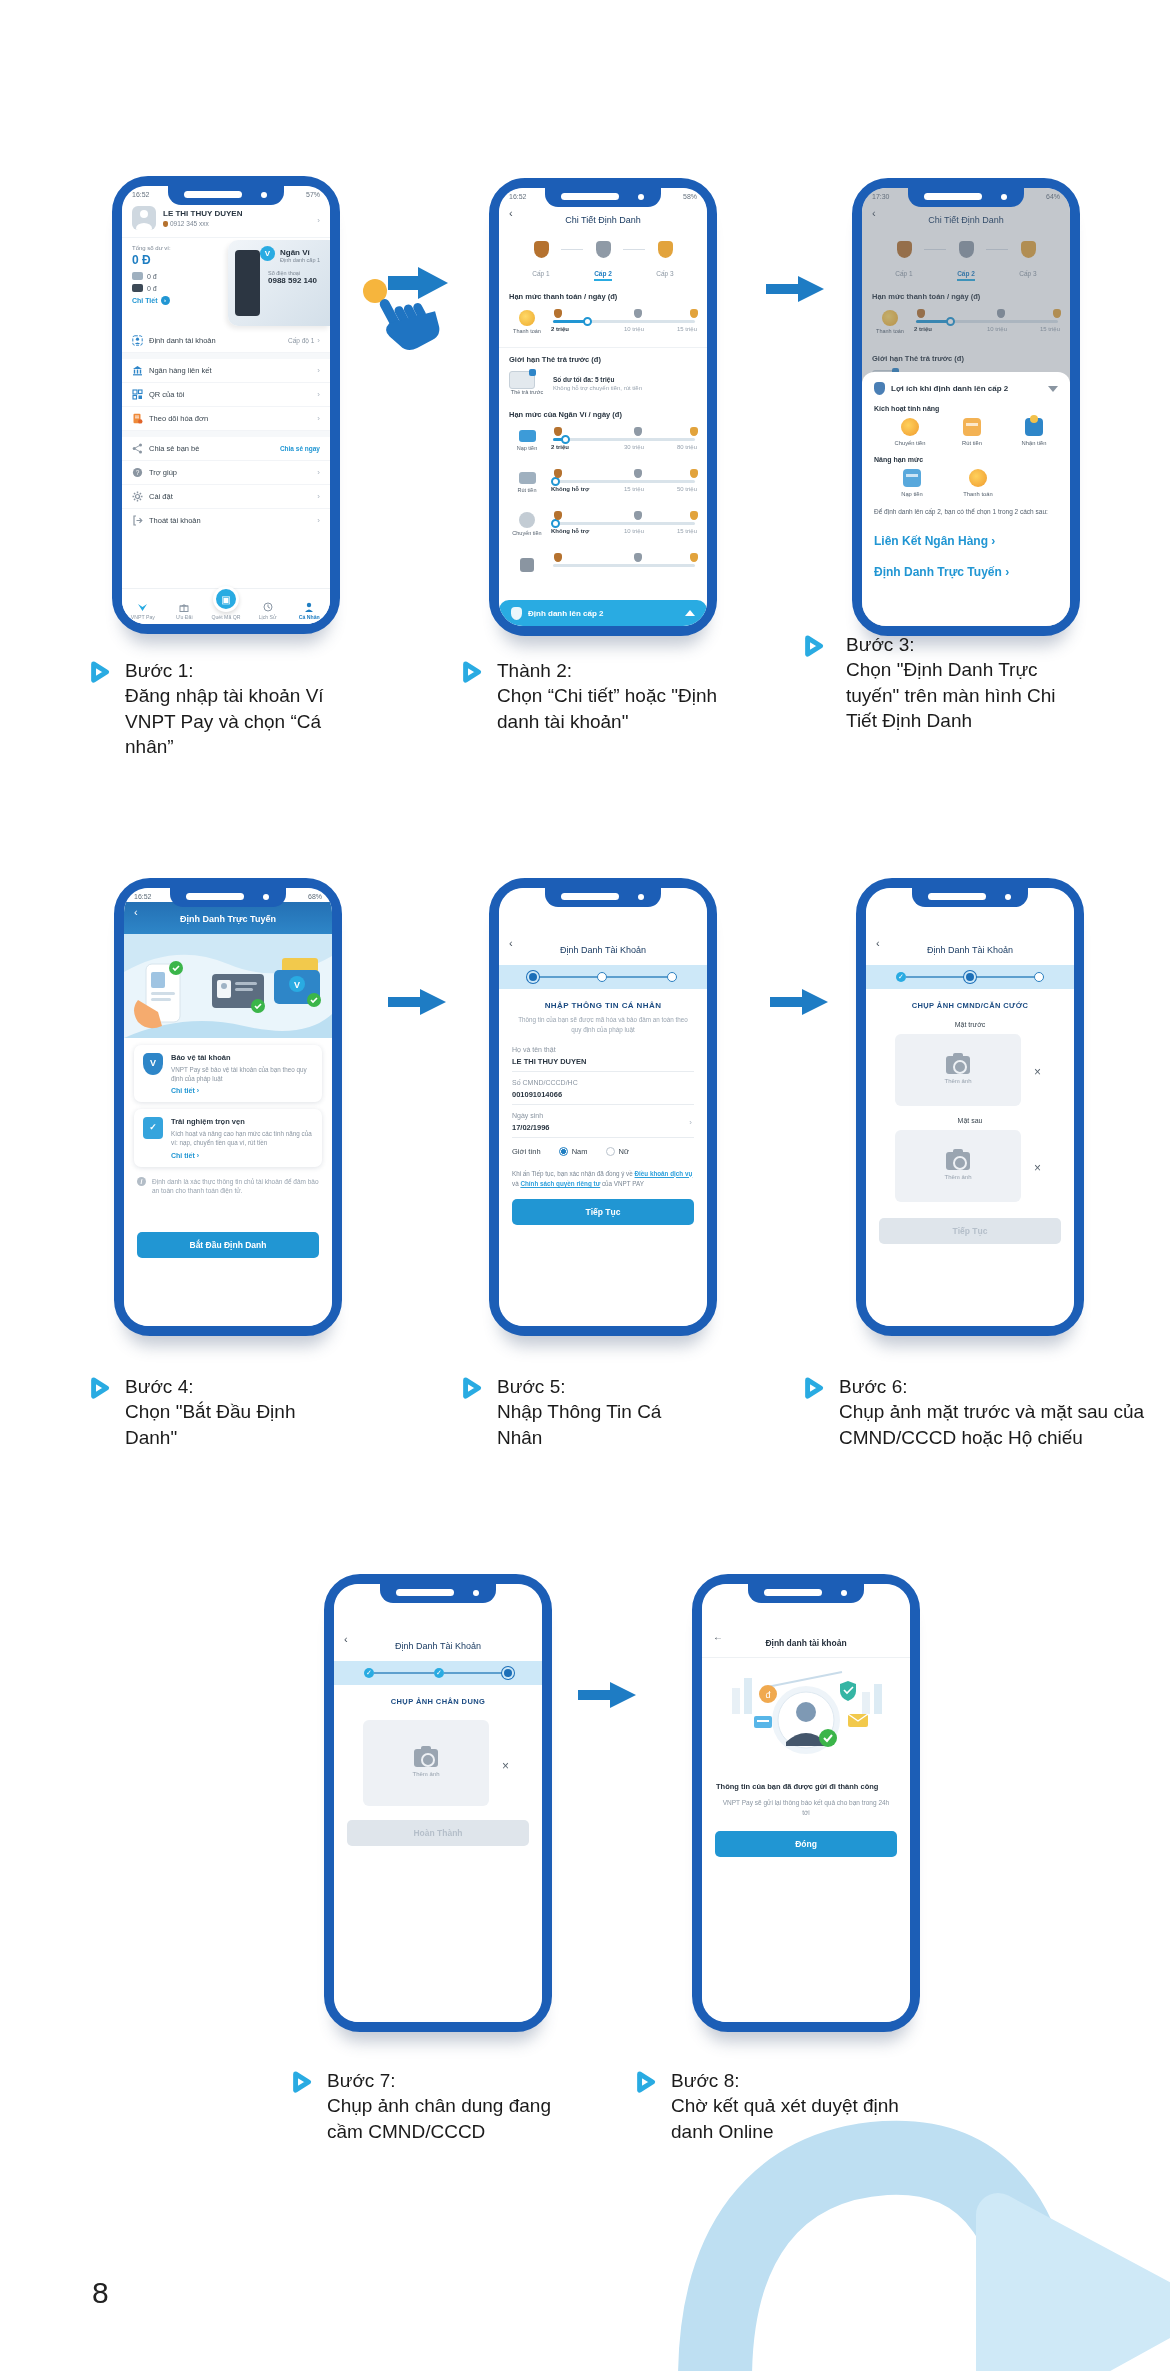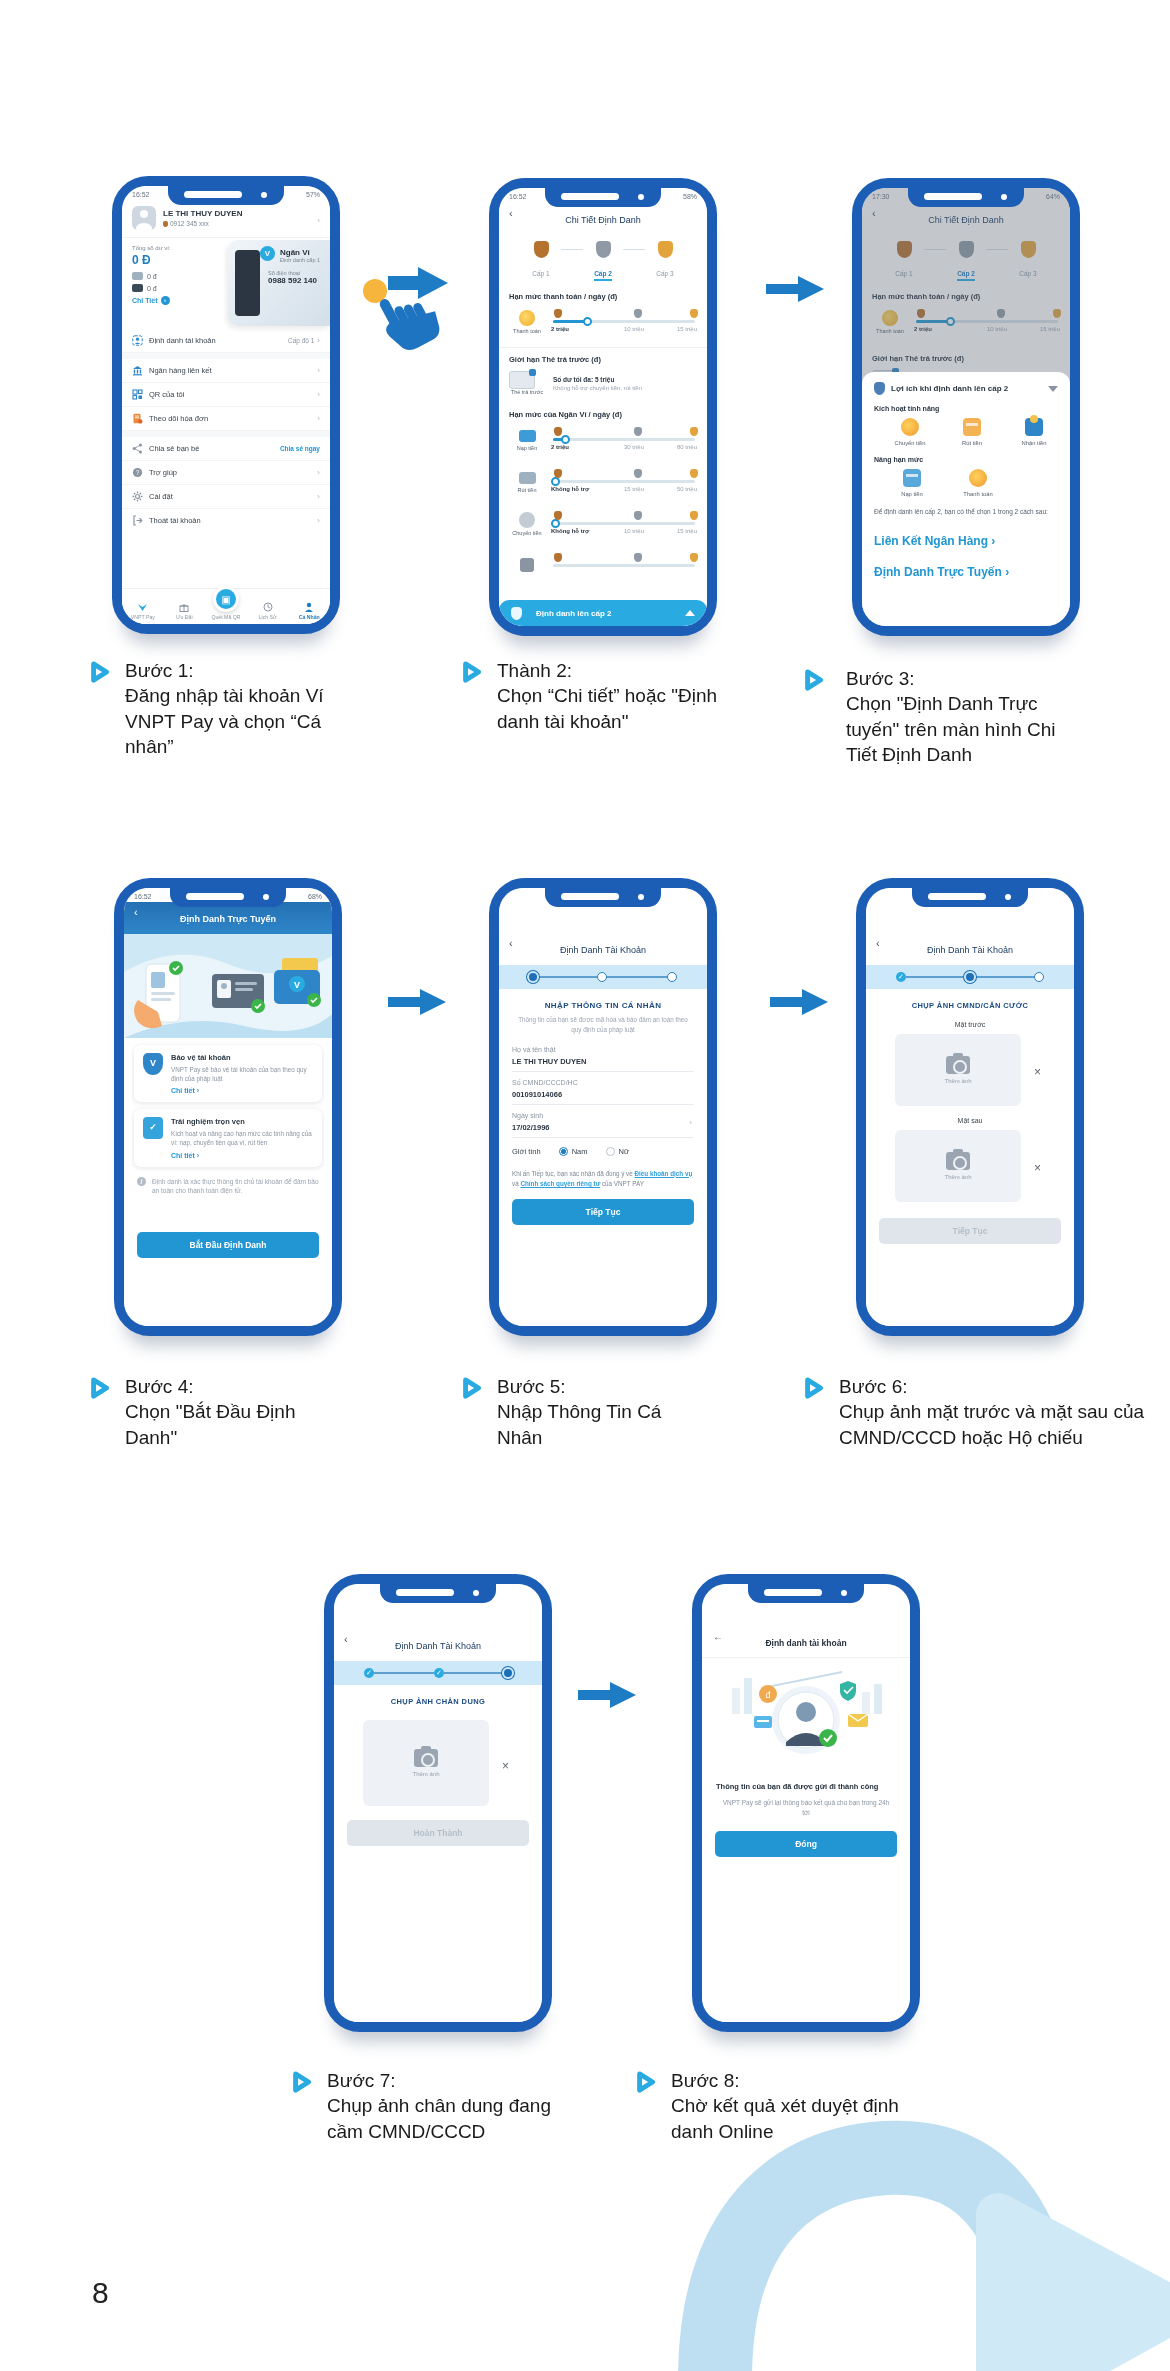--- a/index.html
+++ b/index.html
@@ -101,21 +101,21 @@
   .mk { position: absolute; top: 0; width: 8px; height: 9px; border-radius: 3px 3px 50% 50%; }
   .sv { position: absolute; top: 17px; font-size: 6px; color: #98a3af; white-space: nowrap; }
   .sv.b { color: #2a3642; font-weight: bold; }
   .prep { display: flex; gap: 8px; padding: 3px 10px 8px; align-items: center; }
   .prep .cardic { width: 26px; height: 18px; background: #e3e9ee; border: 1px solid #c6d0d9; border-radius: 3px; position: relative; }
   .prep .cardic:after { content: ''; position: absolute; right: -2px; top: -3px; width: 7px; height: 7px; background: #2e85c8; border-radius: 2px; }
   .prepl { font-size: 5.5px; color: #55616e; text-align: center; width: 36px; flex: 0 0 auto; }
   .prep .l1 { font-size: 6.5px; color: #2a3642; font-weight: bold; }
   .prep .l2 { font-size: 6px; color: #98a3af; margin-top: 2px; }
   .banner { position: absolute; bottom: 0; left: 0; right: 0; height: 26px; background: #29abe2; border-radius: 10px 10px 0 0;
-            display: flex; align-items: center; gap: 14px; padding: 0 12px; color: #fff; font-size: 8px; font-weight: bold; }
+            display: flex; align-items: center; gap: 6px; padding: 0 12px; color: #fff; font-size: 8px; font-weight: bold; }
   .banner .upch { margin-left: auto; width: 0; height: 0; border-left: 5px solid transparent; border-right: 5px solid transparent; border-bottom: 6px solid #fff; }
   .wsh { width: 11px; height: 13px; border-radius: 4px 4px 50% 50%; background: #fff; opacity: .9; }
 
   
   .dimwrap { position: relative; height: 100%; }
   .overlay { position: absolute; inset: 0; background: rgba(96,108,120,.38); z-index: 3; }
   .sheet { position: absolute; left: 0; right: 0; bottom: 0; height: 254px; background: #fff; border-radius: 12px 12px 0 0;
            z-index: 4; padding: 10px 12px; }
   .shtt { display: flex; align-items: center; gap: 6px; font-size: 8px; font-weight: bold; color: #2a3642; }
   .shtt .dn { margin-left: auto; width: 0; height: 0; border-left: 5px solid transparent; border-right: 5px solid transparent; border-top: 6px solid #8a95a1; }
@@ -794,21 +794,21 @@
   </div>
   <div class="step" style="left:458px; top:658px; width:310px;">
     <svg class="playic" width="26" height="26" viewBox="0 0 24 24">
         <path d="M7 4.5 L19 12 L7 19.5 Z" fill="#fff" stroke="#29abe2" stroke-width="4.5" stroke-linejoin="round"></path>
       </svg>
     <div class="txtwrap">
         <div>Thành 2:</div>
         <div style="width:235px">Chọn “Chi tiết” hoặc "Định danh tài khoản"</div>
       </div>
   </div>
-  <div class="step" style="left:800px; top:666px; width:330px;gap:20px;">
+  <div class="step" style="left:800px; top:632px; width:330px;gap:20px;">
     <svg class="playic" width="26" height="26" viewBox="0 0 24 24">
         <path d="M7 4.5 L19 12 L7 19.5 Z" fill="#fff" stroke="#29abe2" stroke-width="4.5" stroke-linejoin="round"></path>
       </svg>
     <div class="txtwrap">
         <div>Bước 3:</div>
         <div style="width:235px">Chọn "Định Danh Trực tuyến" trên màn hình Chi Tiết Định Danh</div>
       </div>
   </div>
   <div class="step" style="left:86px; top:1374px; width:300px;">
     <svg class="playic" width="26" height="26" viewBox="0 0 24 24">

